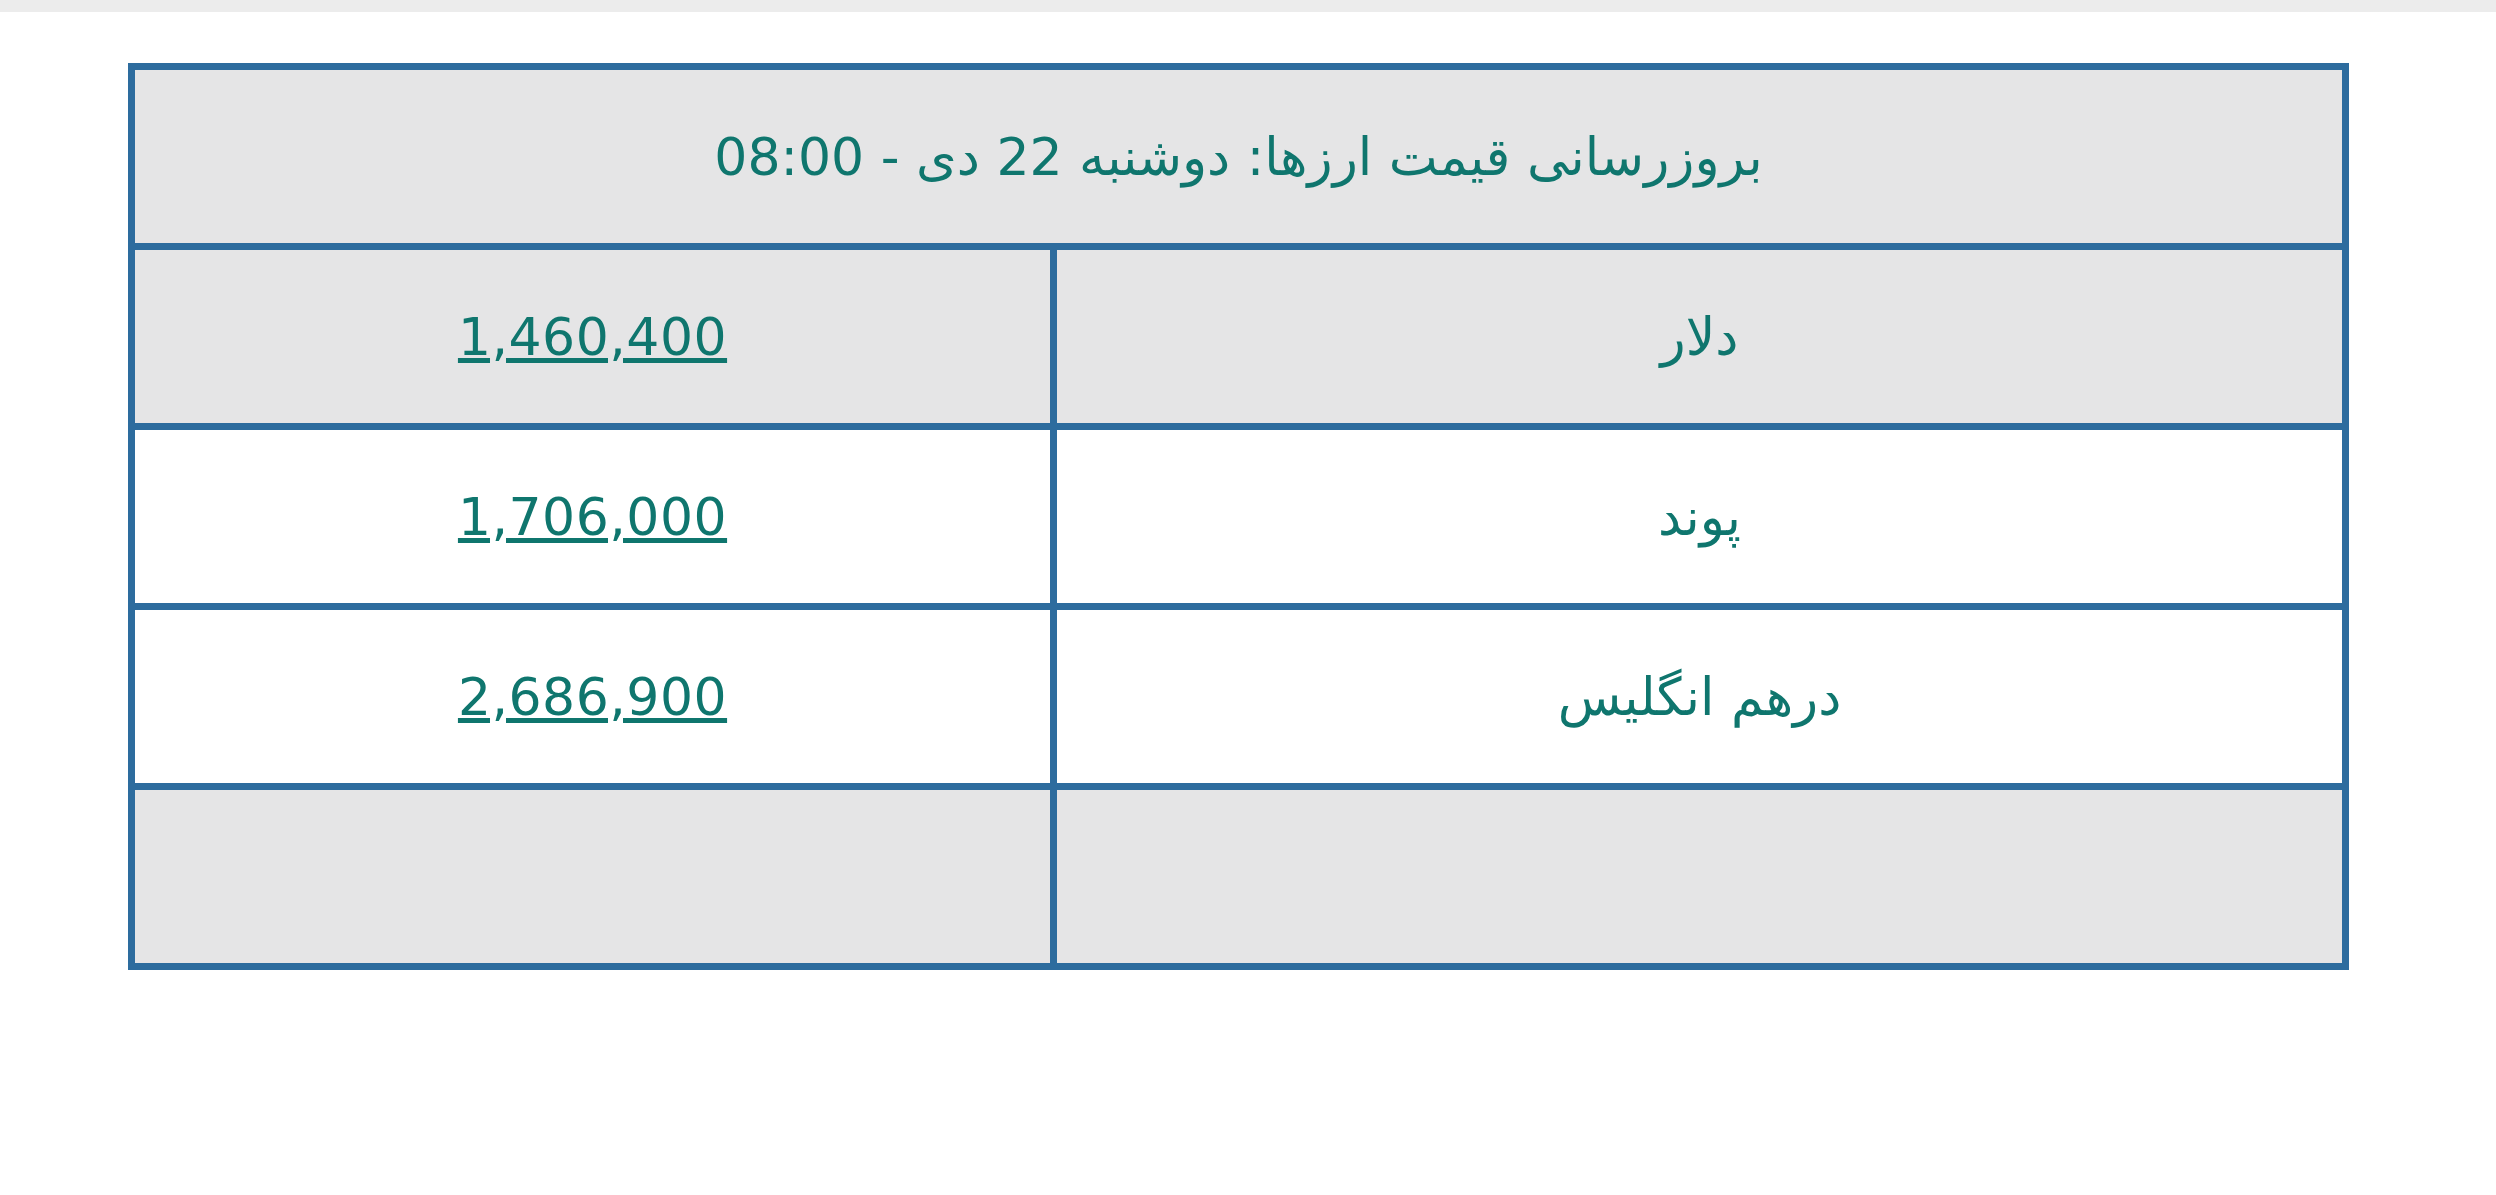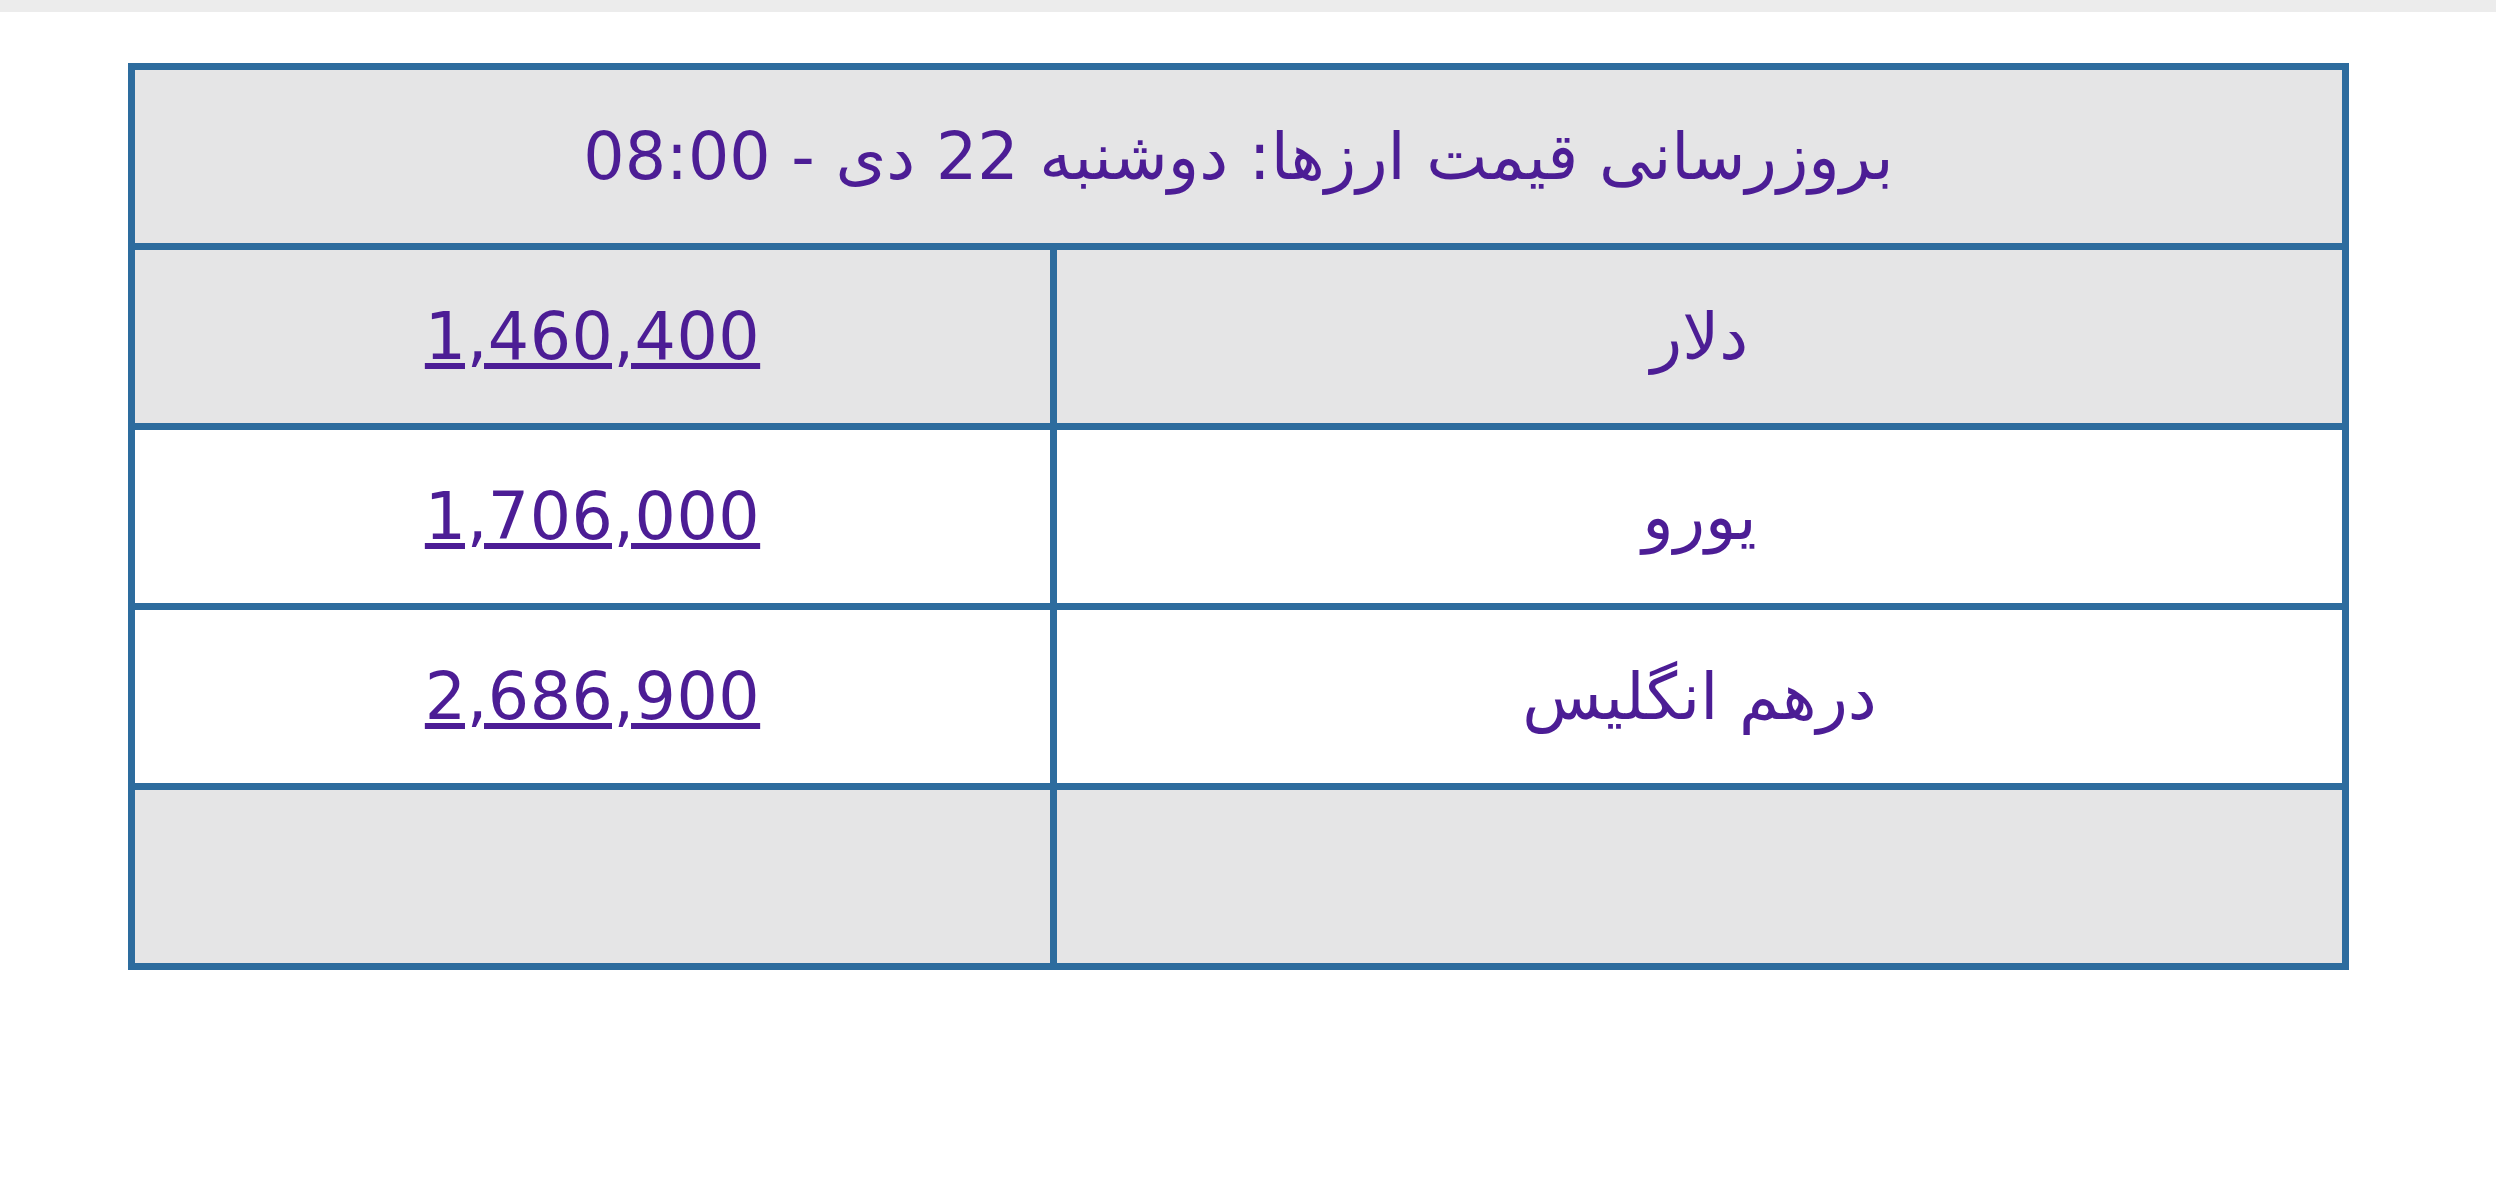--- a/index.html
+++ b/index.html
@@ -32,22 +32,22 @@
   table.rates {
     width: 100%;
     border-collapse: collapse;
     table-layout: fixed;
   }
   table.rates td {
     border: 7px solid #2d6c9e;
     height: 180px;
     text-align: center;
     vertical-align: middle;
-    font-size: 65px;
-    color: #4c1d95;
+    font-size: 52px;
+    color: #0f766e;
     letter-spacing: 0.5px;
   }
   col.col-price   { width: 922px; }
   col.col-currency{ width: 1292px; }
   .row-gray  td { background: #e5e5e6; }
   .row-white td { background: #ffffff; }
   td.title-cell {
     height: 176px;
     font-size: 49px;
     color: #404040;
@@ -75,21 +75,21 @@
       </tr>
 
 
       <tr class="row-gray">
         <td class="num">1,460,400</td>
         <td class="fa">دلار</td>
       </tr>
 
       <tr class="row-white">
         <td class="num">1,706,000</td>
-        <td class="fa">یورو</td>
+        <td class="fa">پوند</td>
       </tr>
 
 
       <tr class="row-white">
         <td class="num">2,686,900</td>
         <td class="fa">درهم انگلیس</td>
       </tr>
 
       <tr class="row-gray partial-row">
         <td></td>

